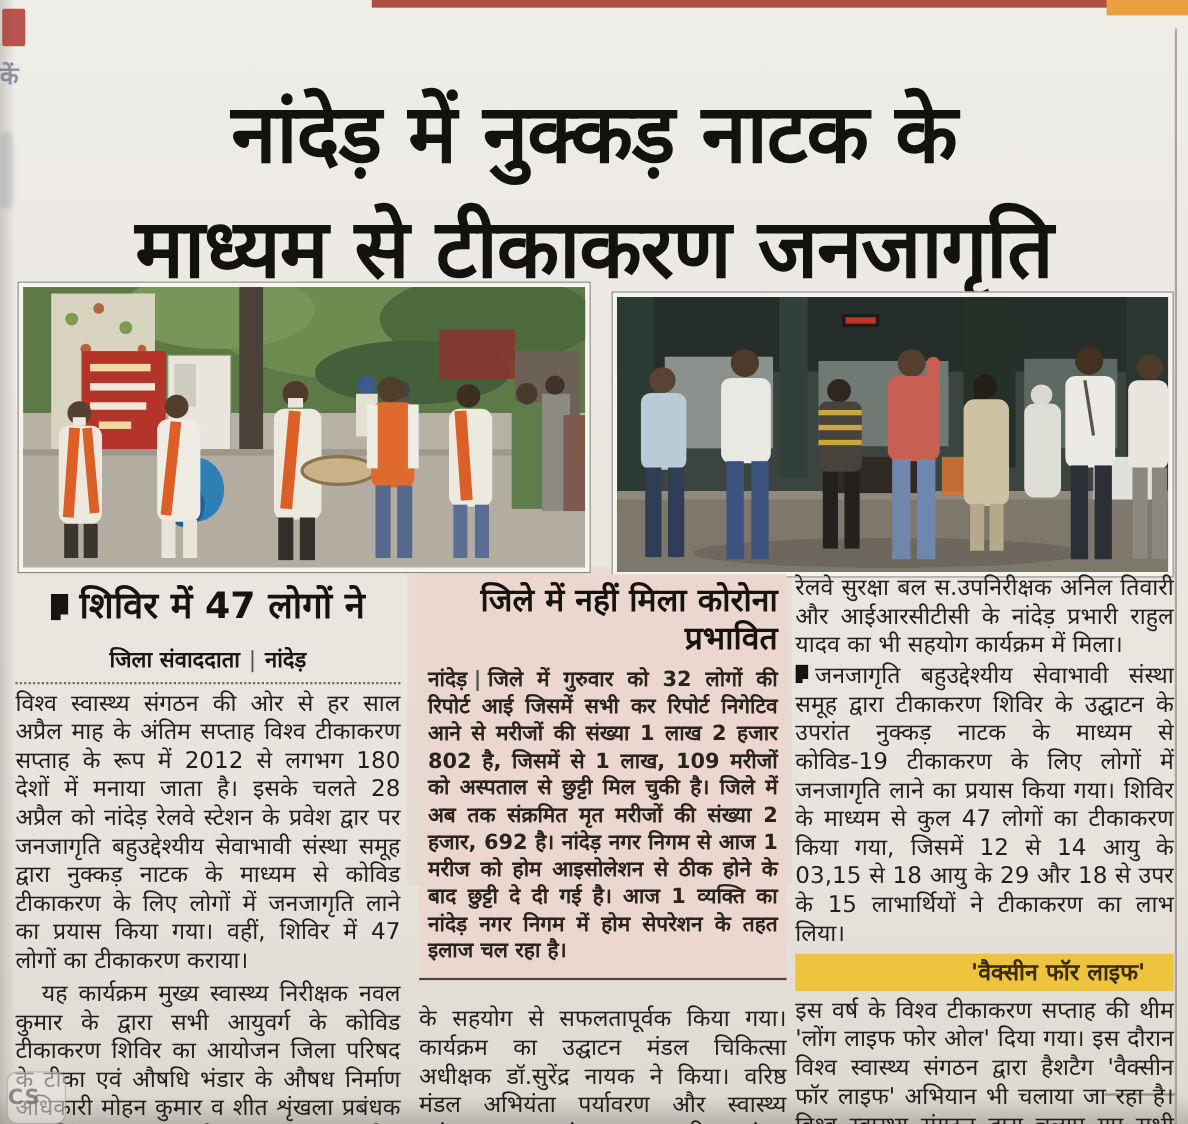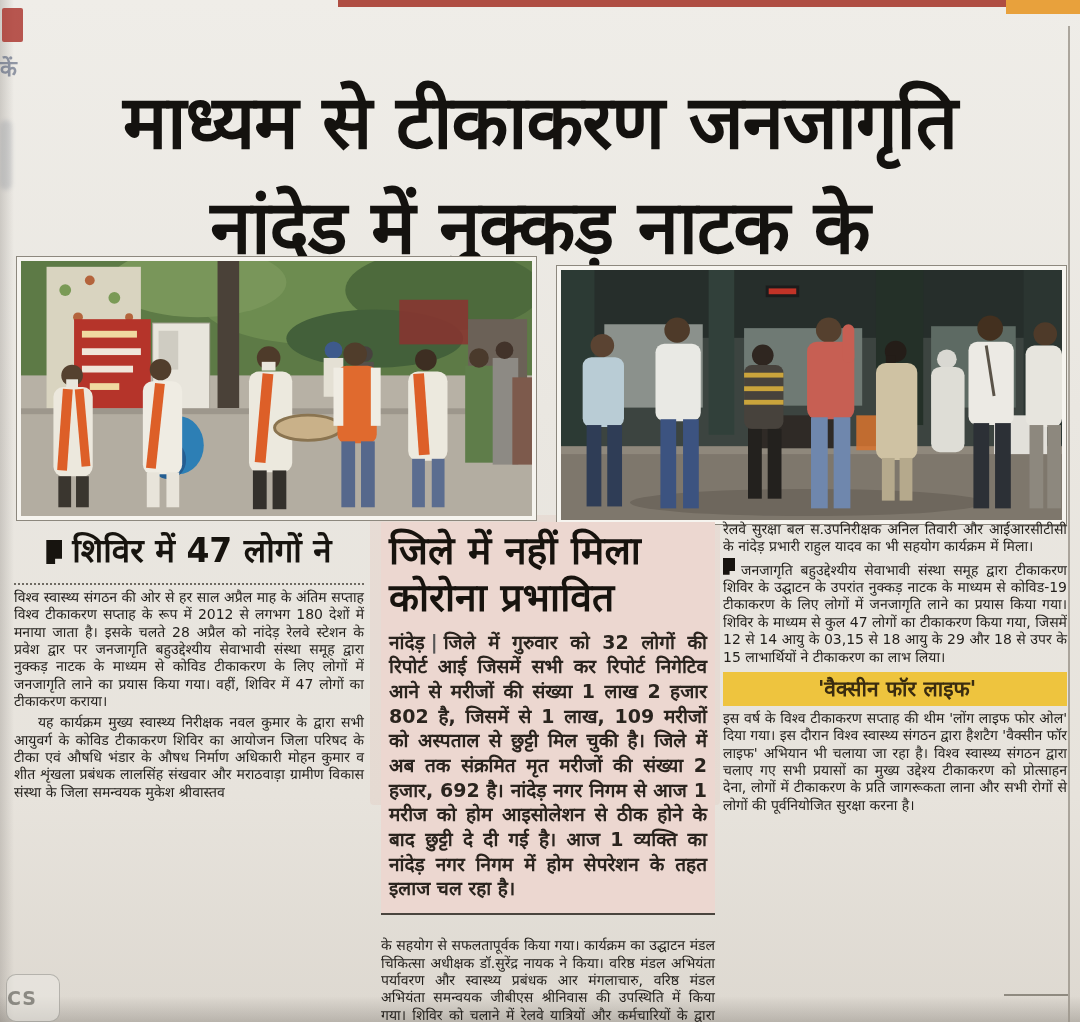--- a/index.html
+++ b/index.html
@@ -33,45 +33,45 @@
   #photo-left{left:16px;top:256px;width:521px;height:265px;}
   #photo-right{left:556px;top:265px;width:511px;height:260px;}
   .photo-frame svg{display:block;width:100%;height:100%;}
 
   
   .col{position:absolute;text-align:justify;}
   #col-left{left:14px;top:528px;width:350px;}
   #col-mid{left:381px;top:522px;width:334px;}
   #col-right{left:723px;top:521px;width:344px;}
 
-  .body-text{font-size:14px;line-height:1.24;color:#221f1b;}
+  .body-text{font-size:21px;line-height:1.24;color:#221f1b;}
   .indent{text-indent:24px;}
   p{margin:0 0 2px 0;}
 
   
   #left-subhead{font-size:33px;font-weight:700;line-height:1.42;color:#17140f;text-align:center;}
   .flag-bullet{display:inline-block;width:16px;height:24px;background:#17140f;margin-right:10px;
                clip-path:polygon(0 0,100% 0,100% 78%,55% 78%,55% 100%,0 100%);vertical-align:-2px;}
   .flag-bullet.small{width:12px;height:17px;margin-right:6px;vertical-align:0;}
   #byline{margin-top:10px;text-align:center;font-size:20px;font-weight:700;color:#1a1713;}
   #byline .sep{margin:0 8px;font-weight:400;color:#555;}
   #dotted-rule{margin-top:8px;border-top:2px dotted #6e6a62;height:0;}
   #col-left .body-text{margin-top:4px;}
 
   
   #corona-box{background:#ecd7d0;border-bottom:2px solid #4a453e;padding:6px 8px 12px 8px;box-sizing:border-box;}
-  #corona-box-headline{font-size:39px;font-weight:700;color:#17130e;text-align:left;line-height:1.2;margin-bottom:8px;}
+  #corona-box-headline{font-size:29px;font-weight:700;color:#17130e;text-align:right;line-height:1.2;margin-bottom:8px;}
   #corona-box-body{font-size:19px;font-weight:600;line-height:1.3;color:#2a241e;}
   #corona-box-body .lead{font-weight:700;}
   #corona-box-body .sep{margin:0 6px;color:#555;}
   #mid-continuation{margin-top:22px;}
 
   
   #vaccine-highlight{margin:6px 0 4px 0;background:#eec43e;color:#3a2c10;font-weight:700;
-                     font-size:21px;padding:2px 10px 4px 14px;text-align:center;}
+                     font-size:21px;padding:2px 26px 4px 14px;text-align:right;}
 
   
   #watermark{position:absolute;left:6px;top:974px;width:52px;height:46px;border-radius:10px;
              background:rgba(235,233,228,.55);border:1px solid rgba(90,88,84,.35);
              display:flex;align-items:center;justify-content:flex-start;}
   #watermark span{font-size:19px;font-weight:700;color:rgba(110,108,102,.75);letter-spacing:1px;}
 </style>
 </head>
 <body>
 
@@ -82,22 +82,22 @@
   <div class="shade" id="mid-pink-shade"></div>
   <div id="top-strip-red"></div>
   <div id="top-strip-orange"></div>
   <div id="corner-red-mark"></div>
   <div id="edge-glyph">कें</div>
   <div id="edge-blob"></div>
   <div id="right-edge-line"></div>
   <div id="bottom-right-rule"></div>
 
   <h1 id="headline">
+    <div>नांदेड़ में नुक्कड़ नाटक के</div>
     <div>माध्यम से टीकाकरण जनजागृति</div>
-    <div>नांदेड़ में नुक्कड़ नाटक के</div>
   </h1>
 
   <div class="photo-frame" id="photo-left">
     <svg viewBox="0 0 520 263" preserveAspectRatio="none">
       <rect x="0" y="0" width="520" height="263" fill="#b7b1a5"></rect>
 
       <rect x="0" y="0" width="520" height="118" fill="#5d7a46"></rect>
       <ellipse cx="300" cy="38" rx="120" ry="48" fill="#6d8c50"></ellipse>
       <ellipse cx="430" cy="30" rx="100" ry="42" fill="#4d6a3c"></ellipse>
       <ellipse cx="180" cy="22" rx="90" ry="36" fill="#79965a"></ellipse>
@@ -273,20 +273,23 @@
         <rect x="476" y="160" width="14" height="86" fill="#8d887e"></rect>
           <rect x="494" y="160" width="14" height="86" fill="#8d887e"></rect>
       </g>
     </svg>
   </div>
 
   <div class="col" id="col-left">
     <div id="left-subhead">
       <span class="flag-bullet"></span><span>शिविर में 47 लोगों ने</span><br>
     </div>
+    <div id="byline">
+      <span>जिला संवाददाता</span><span class="sep">|</span><span>नांदेड़</span>
+    </div>
     <div id="dotted-rule"></div>
     <p class="body-text">विश्व स्वास्थ्य संगठन की ओर से हर साल अप्रैल माह के अंतिम सप्ताह विश्व टीकाकरण सप्ताह के रूप में 2012 से लगभग 180 देशों में मनाया जाता है। इसके चलते 28 अप्रैल को नांदेड़ रेलवे स्टेशन के प्रवेश द्वार पर जनजागृति बहुउद्देश्यीय सेवाभावी संस्था समूह द्वारा नुक्कड़ नाटक के माध्यम से कोविड टीकाकरण के लिए लोगों में जनजागृति लाने का प्रयास किया गया। वहीं, शिविर में 47 लोगों का टीकाकरण कराया।</p>
     <p class="body-text indent">यह कार्यक्रम मुख्य स्वास्थ्य निरीक्षक नवल कुमार के द्वारा सभी आयुवर्ग के कोविड टीकाकरण शिविर का आयोजन जिला परिषद के टीका एवं औषधि भंडार के औषध निर्माण अधिकारी मोहन कुमार व शीत शृंखला प्रबंधक लालसिंह संखवार और मराठवाड़ा ग्रामीण विकास संस्था के जिला समन्वयक मुकेश श्रीवास्तव</p>
   </div>
 
   <div class="col" id="col-mid">
     <div id="corona-box">
       <div id="corona-box-headline">जिले में नहीं मिला कोरोना प्रभावित</div>
       <div id="corona-box-body">
         <span class="lead">नांदेड़</span><span class="sep">|</span><span>जिले में गुरुवार को 32 लोगों की रिपोर्ट आई जिसमें सभी कर रिपोर्ट निगेटिव आने से मरीजों की संख्या 1 लाख 2 हजार 802 है, जिसमें से 1 लाख, 109 मरीजों को अस्पताल से छुट्टी मिल चुकी है। जिले में अब तक संक्रमित मृत मरीजों की संख्या 2 हजार, 692 है। नांदेड़ नगर निगम से आज 1 मरीज को होम आइसोलेशन से ठीक होने के बाद छुट्टी दे दी गई है। आज 1 व्यक्ति का नांदेड़ नगर निगम में होम सेपरेशन के तहत इलाज चल रहा है।</span>

